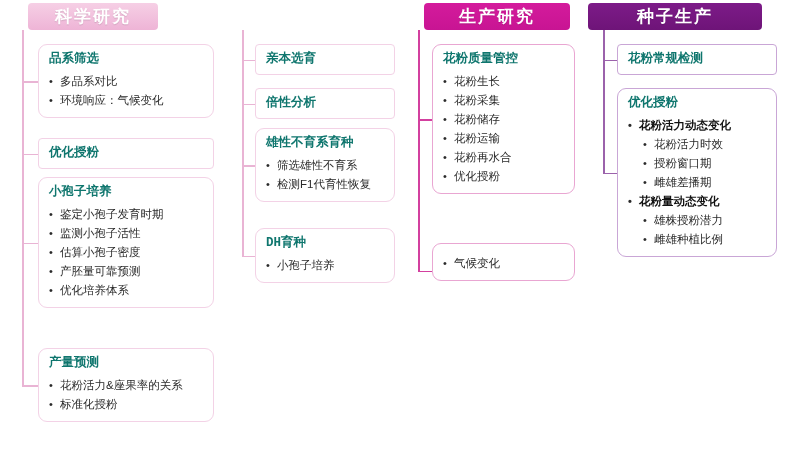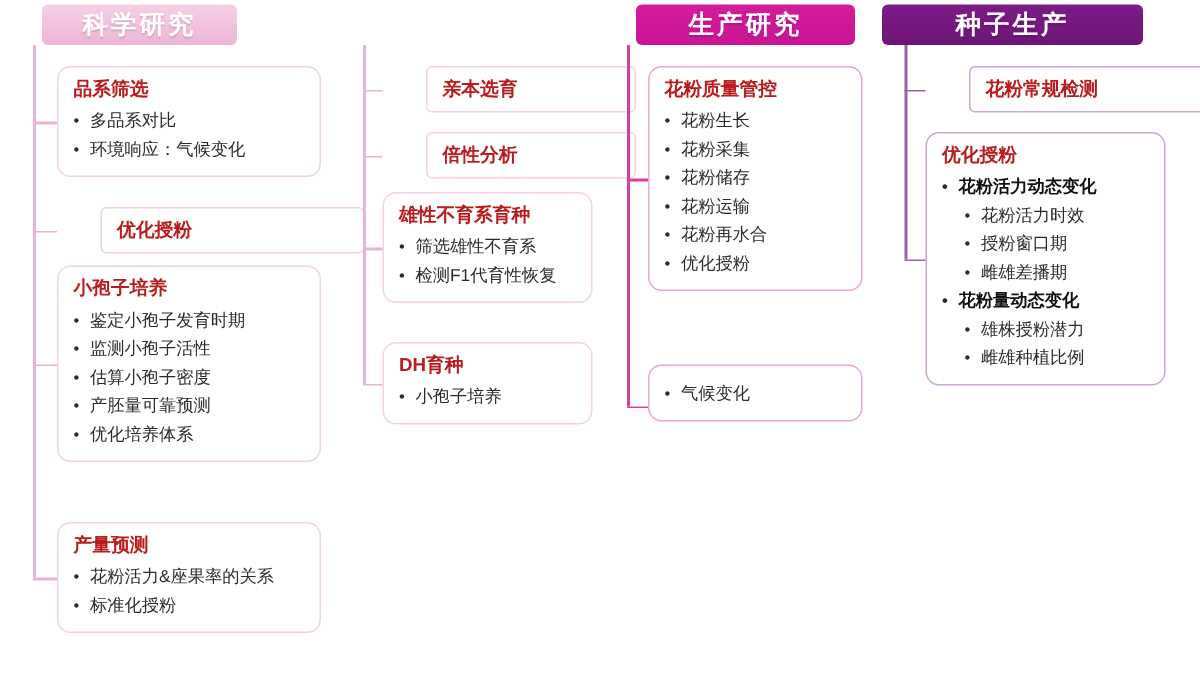--- a/index.html
+++ b/index.html
@@ -30,27 +30,28 @@
 
   
   .node{
     position:absolute;
     box-sizing:border-box;
     background:#ffffff;
     border:1.2px solid #efc3dd;
     border-radius:9px;
     padding:6px 9px 7px 10px;
   }
-  .node.plain{padding:6px 9px 6px 10px;border-radius:4px;margin-left:29px;}
+  .node.plain{padding:6px 9px 6px 10px;border-radius:4px;}
   .node-title{
     font-size:12.5px;
     font-weight:700;
-    color:#b91c1c;
+    color:#0f766e;
     line-height:17px;
     white-space:nowrap;
+    font-family:Liberation Mono, monospace;
   }
   .node ul{
     list-style:none;
     margin:4px 0 0 0;
     padding:0;
   }
   .node li{
     position:relative;
     font-size:11.5px;
     color:#2a2a2a;

